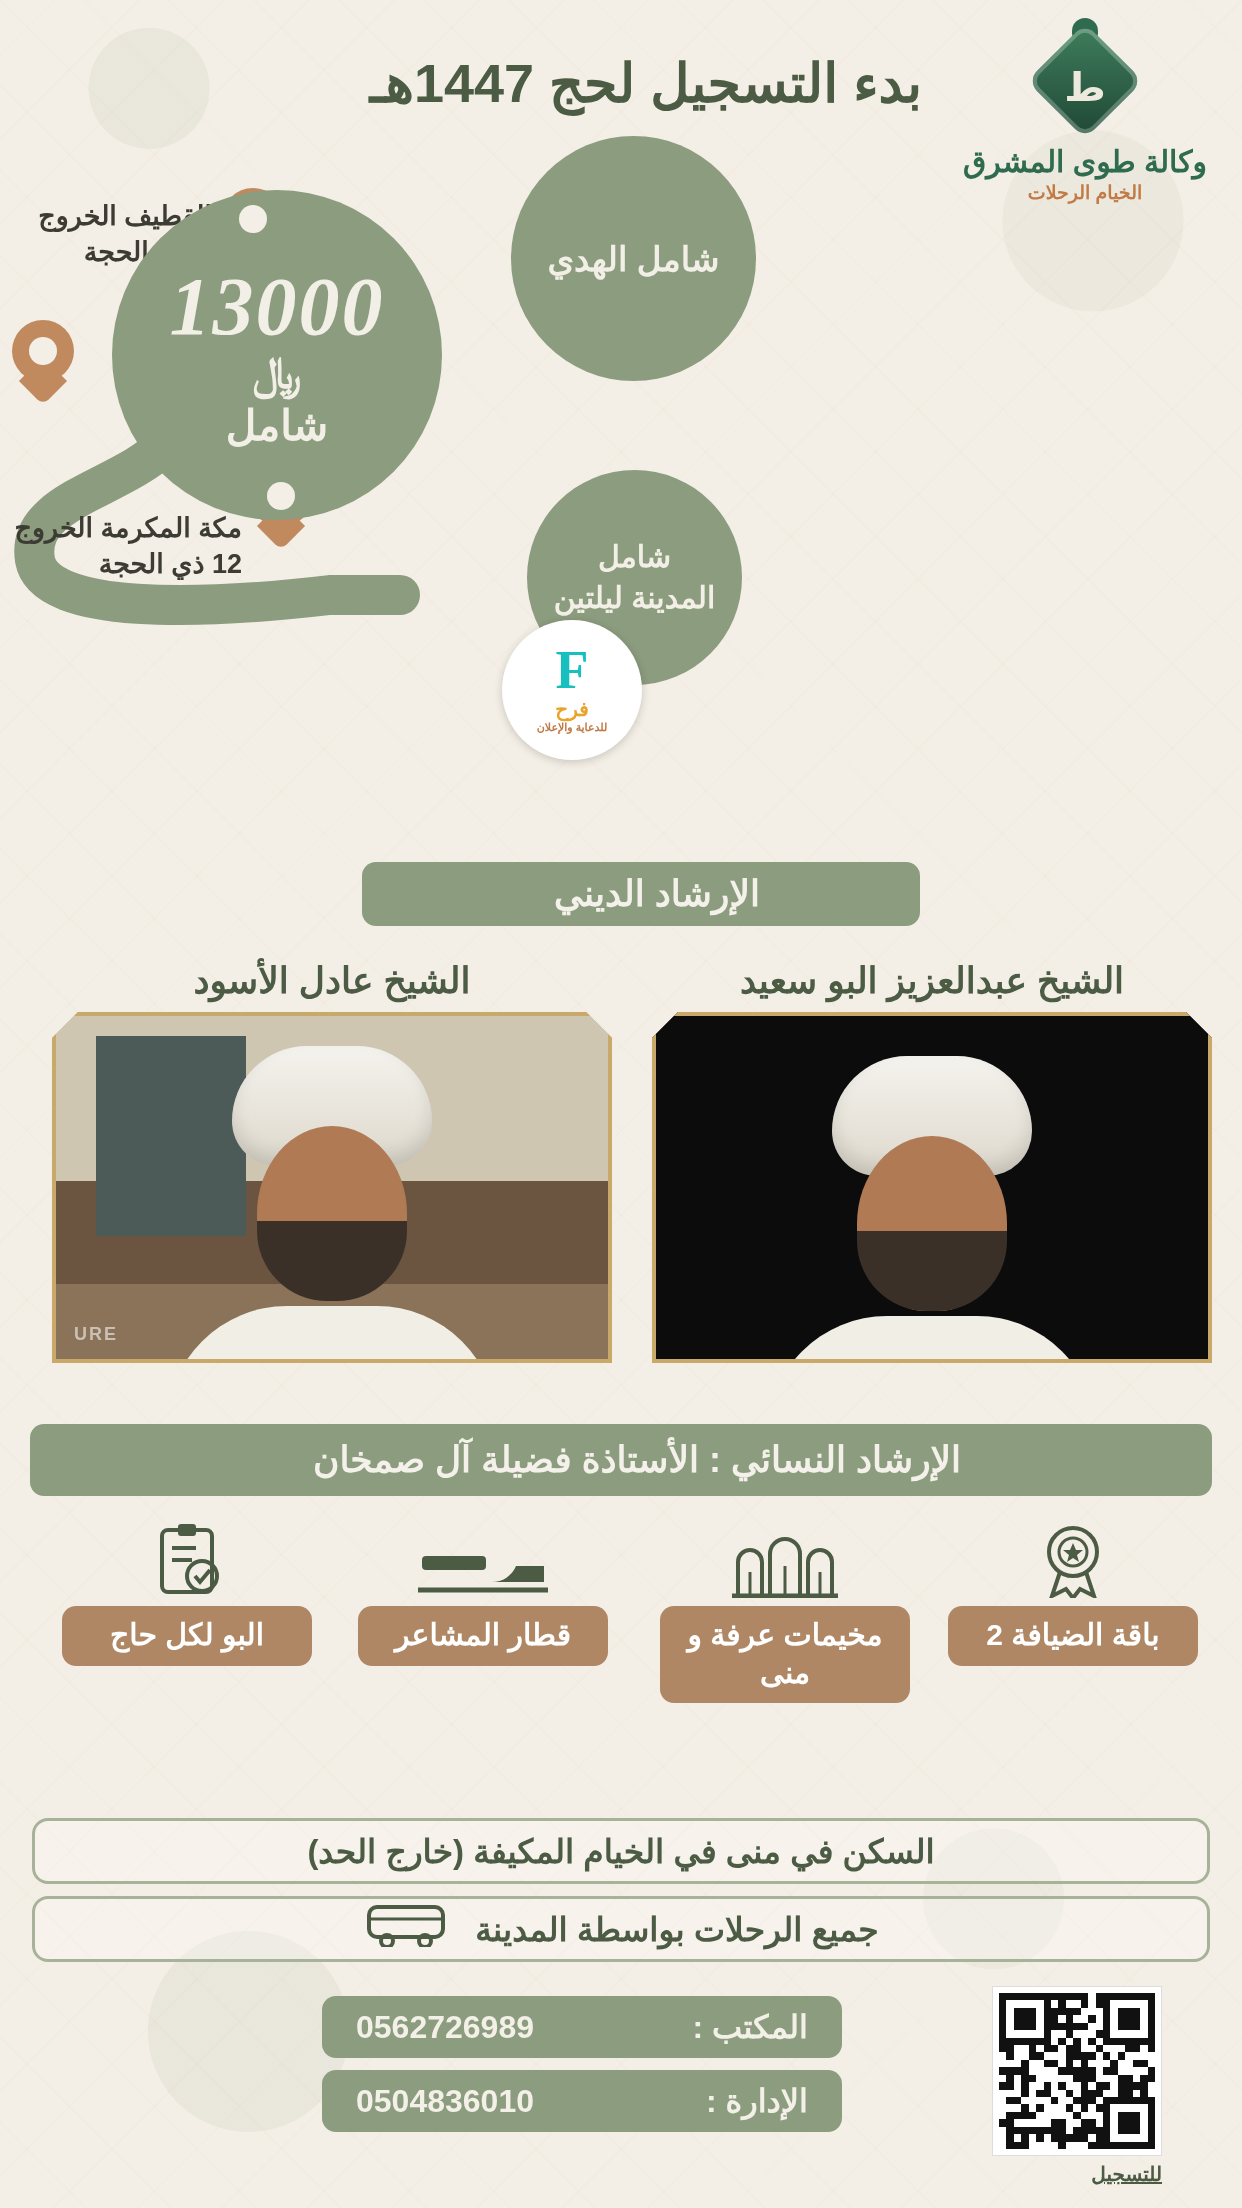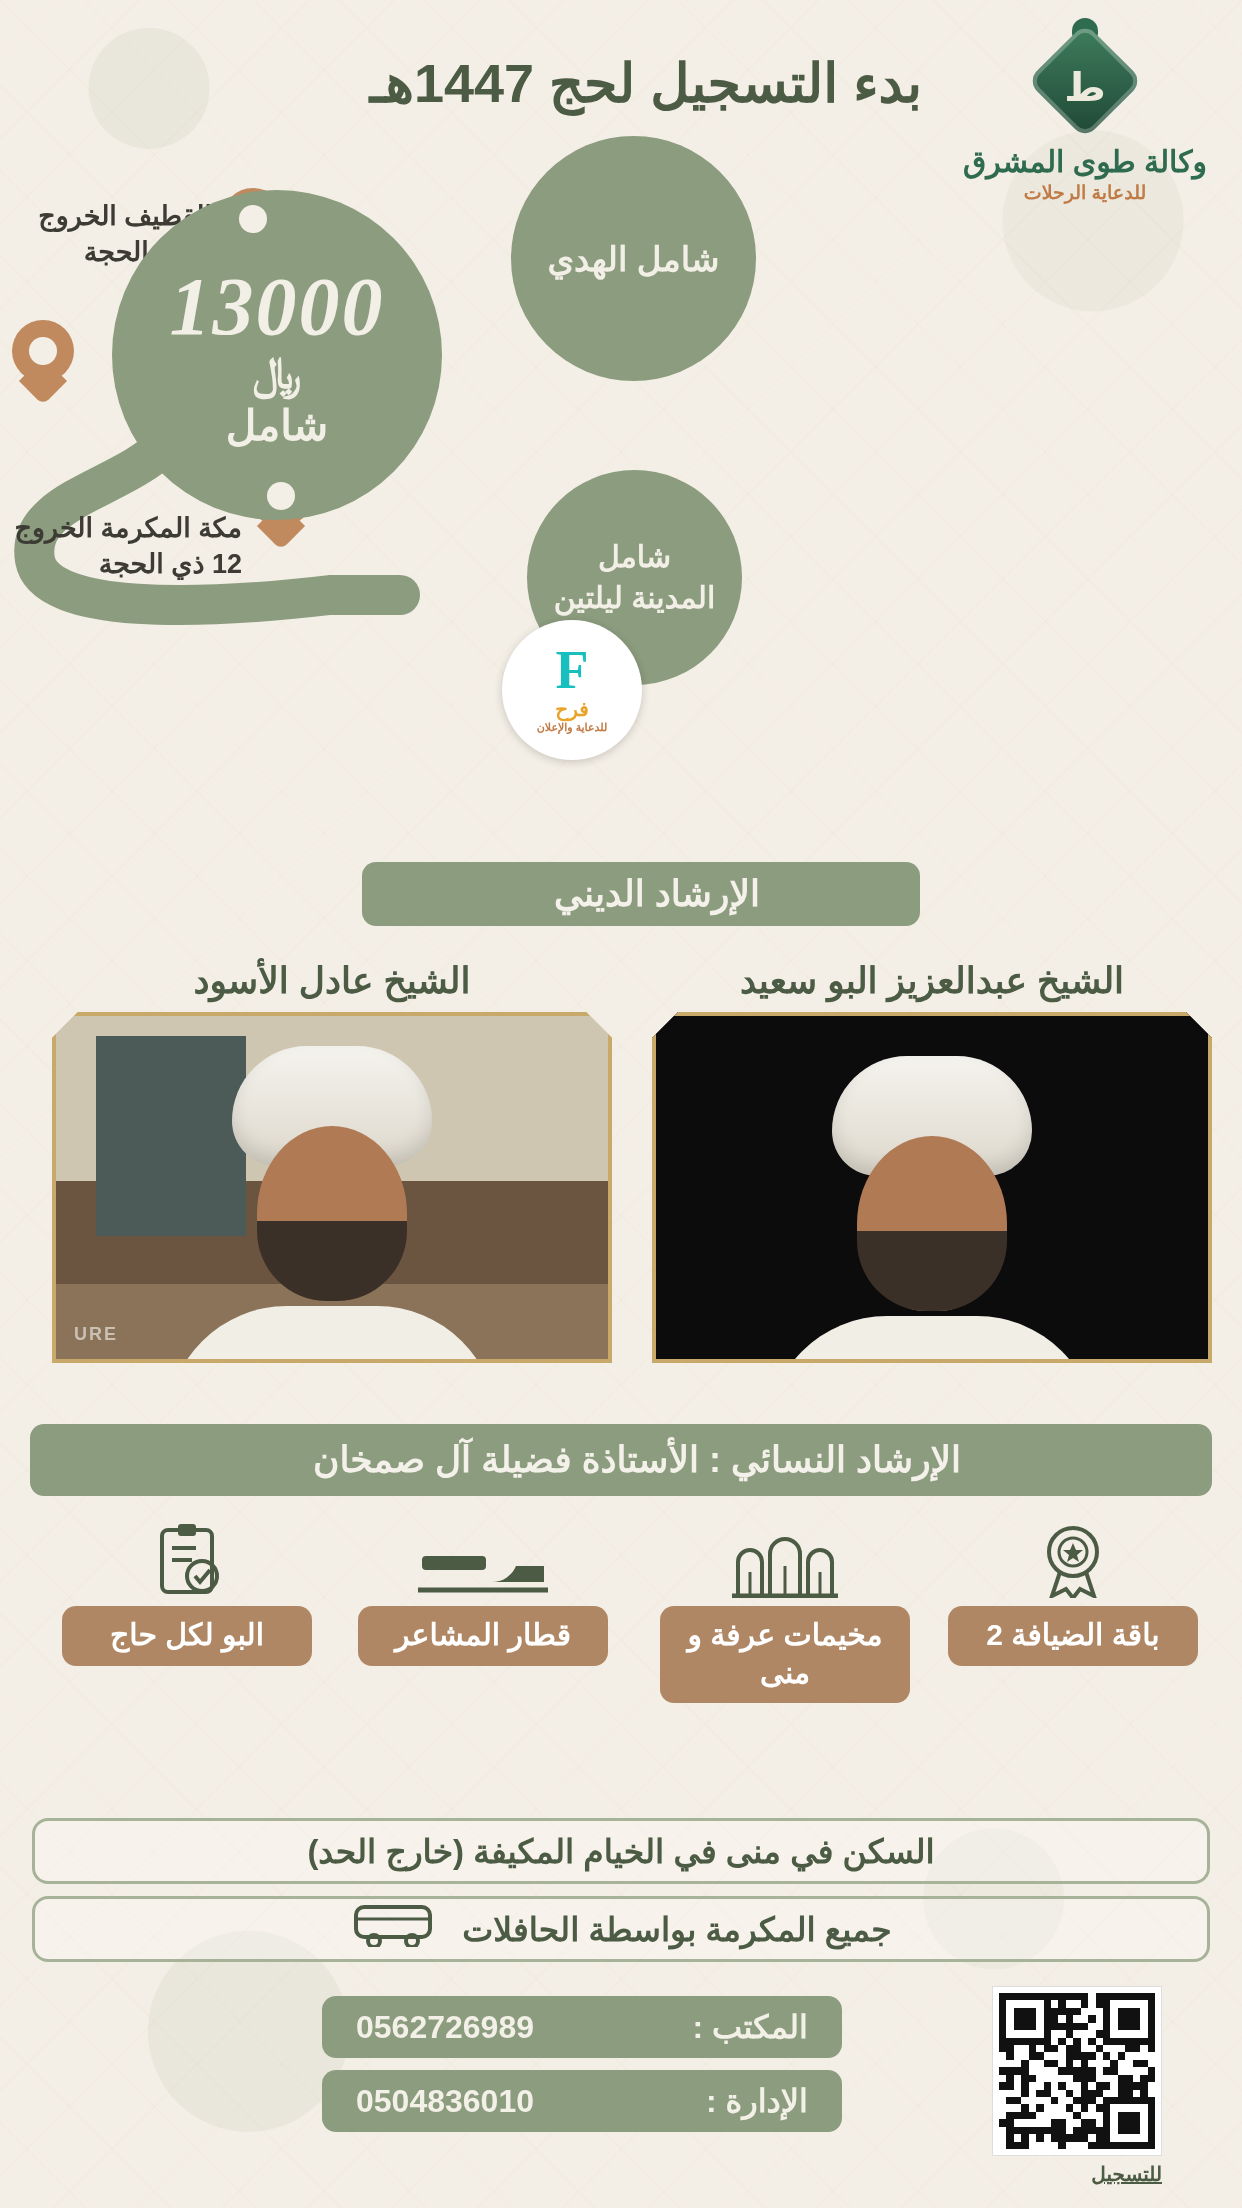--- a/index.html
+++ b/index.html
@@ -216,21 +216,21 @@
 <div class="poster">
   <div class="pattern"></div>
 
   <div class="logo-block">
     <div class="logo-mark">
       <div class="logo-dome"></div>
       <div class="logo-diamond"></div>
       <div class="logo-s">ط</div>
     </div>
     <div class="logo-name">وكالة طوى المشرق</div>
-    <div class="logo-sub">للدعاية الرحلات</div>
+    <div class="logo-sub">الخيام الرحلات</div>
   </div>
 
   <div class="title">بدء التسجيل لحج 1447هـ</div>
 
   <div class="route">
     <svg width="560" height="430" viewBox="0 0 560 430">
       <path d="M330 40 C 300 35, 250 50, 215 110 C 185 165, 205 195, 165 235 C 120 280, 25 290, 35 350 C 45 405, 200 400, 330 385 L 400 385" stroke="#8c9c7e" stroke-width="40" fill="none" stroke-linecap="round"></path>
     </svg>
     <div class="pin" style="top:-22px; right:958px;">
       <div class="body"></div>
@@ -360,21 +360,21 @@
         </svg>
       </div>
       <div class="cap">البو لكل حاج</div>
     </div>
   </div>
 
   <div class="outline o1">
     <span>السكن في منى في الخيام المكيفة (خارج الحد)</span>
   </div>
   <div class="outline o2">
-    <span>جميع المكرمة بواسطة الحافلات</span>
+    <span>جميع الرحلات بواسطة المدينة</span>
     <span class="bus">
       <svg width="90" height="44" viewBox="0 0 90 44">
         <rect x="6" y="4" width="74" height="30" rx="8" fill="none" stroke="#4c5b44" stroke-width="4"></rect>
         <line x1="6" y1="16" x2="80" y2="16" stroke="#4c5b44" stroke-width="3"></line>
         <circle cx="24" cy="38" r="6" fill="none" stroke="#4c5b44" stroke-width="4"></circle>
         <circle cx="62" cy="38" r="6" fill="none" stroke="#4c5b44" stroke-width="4"></circle>
       </svg>
     </span>
   </div>
 

